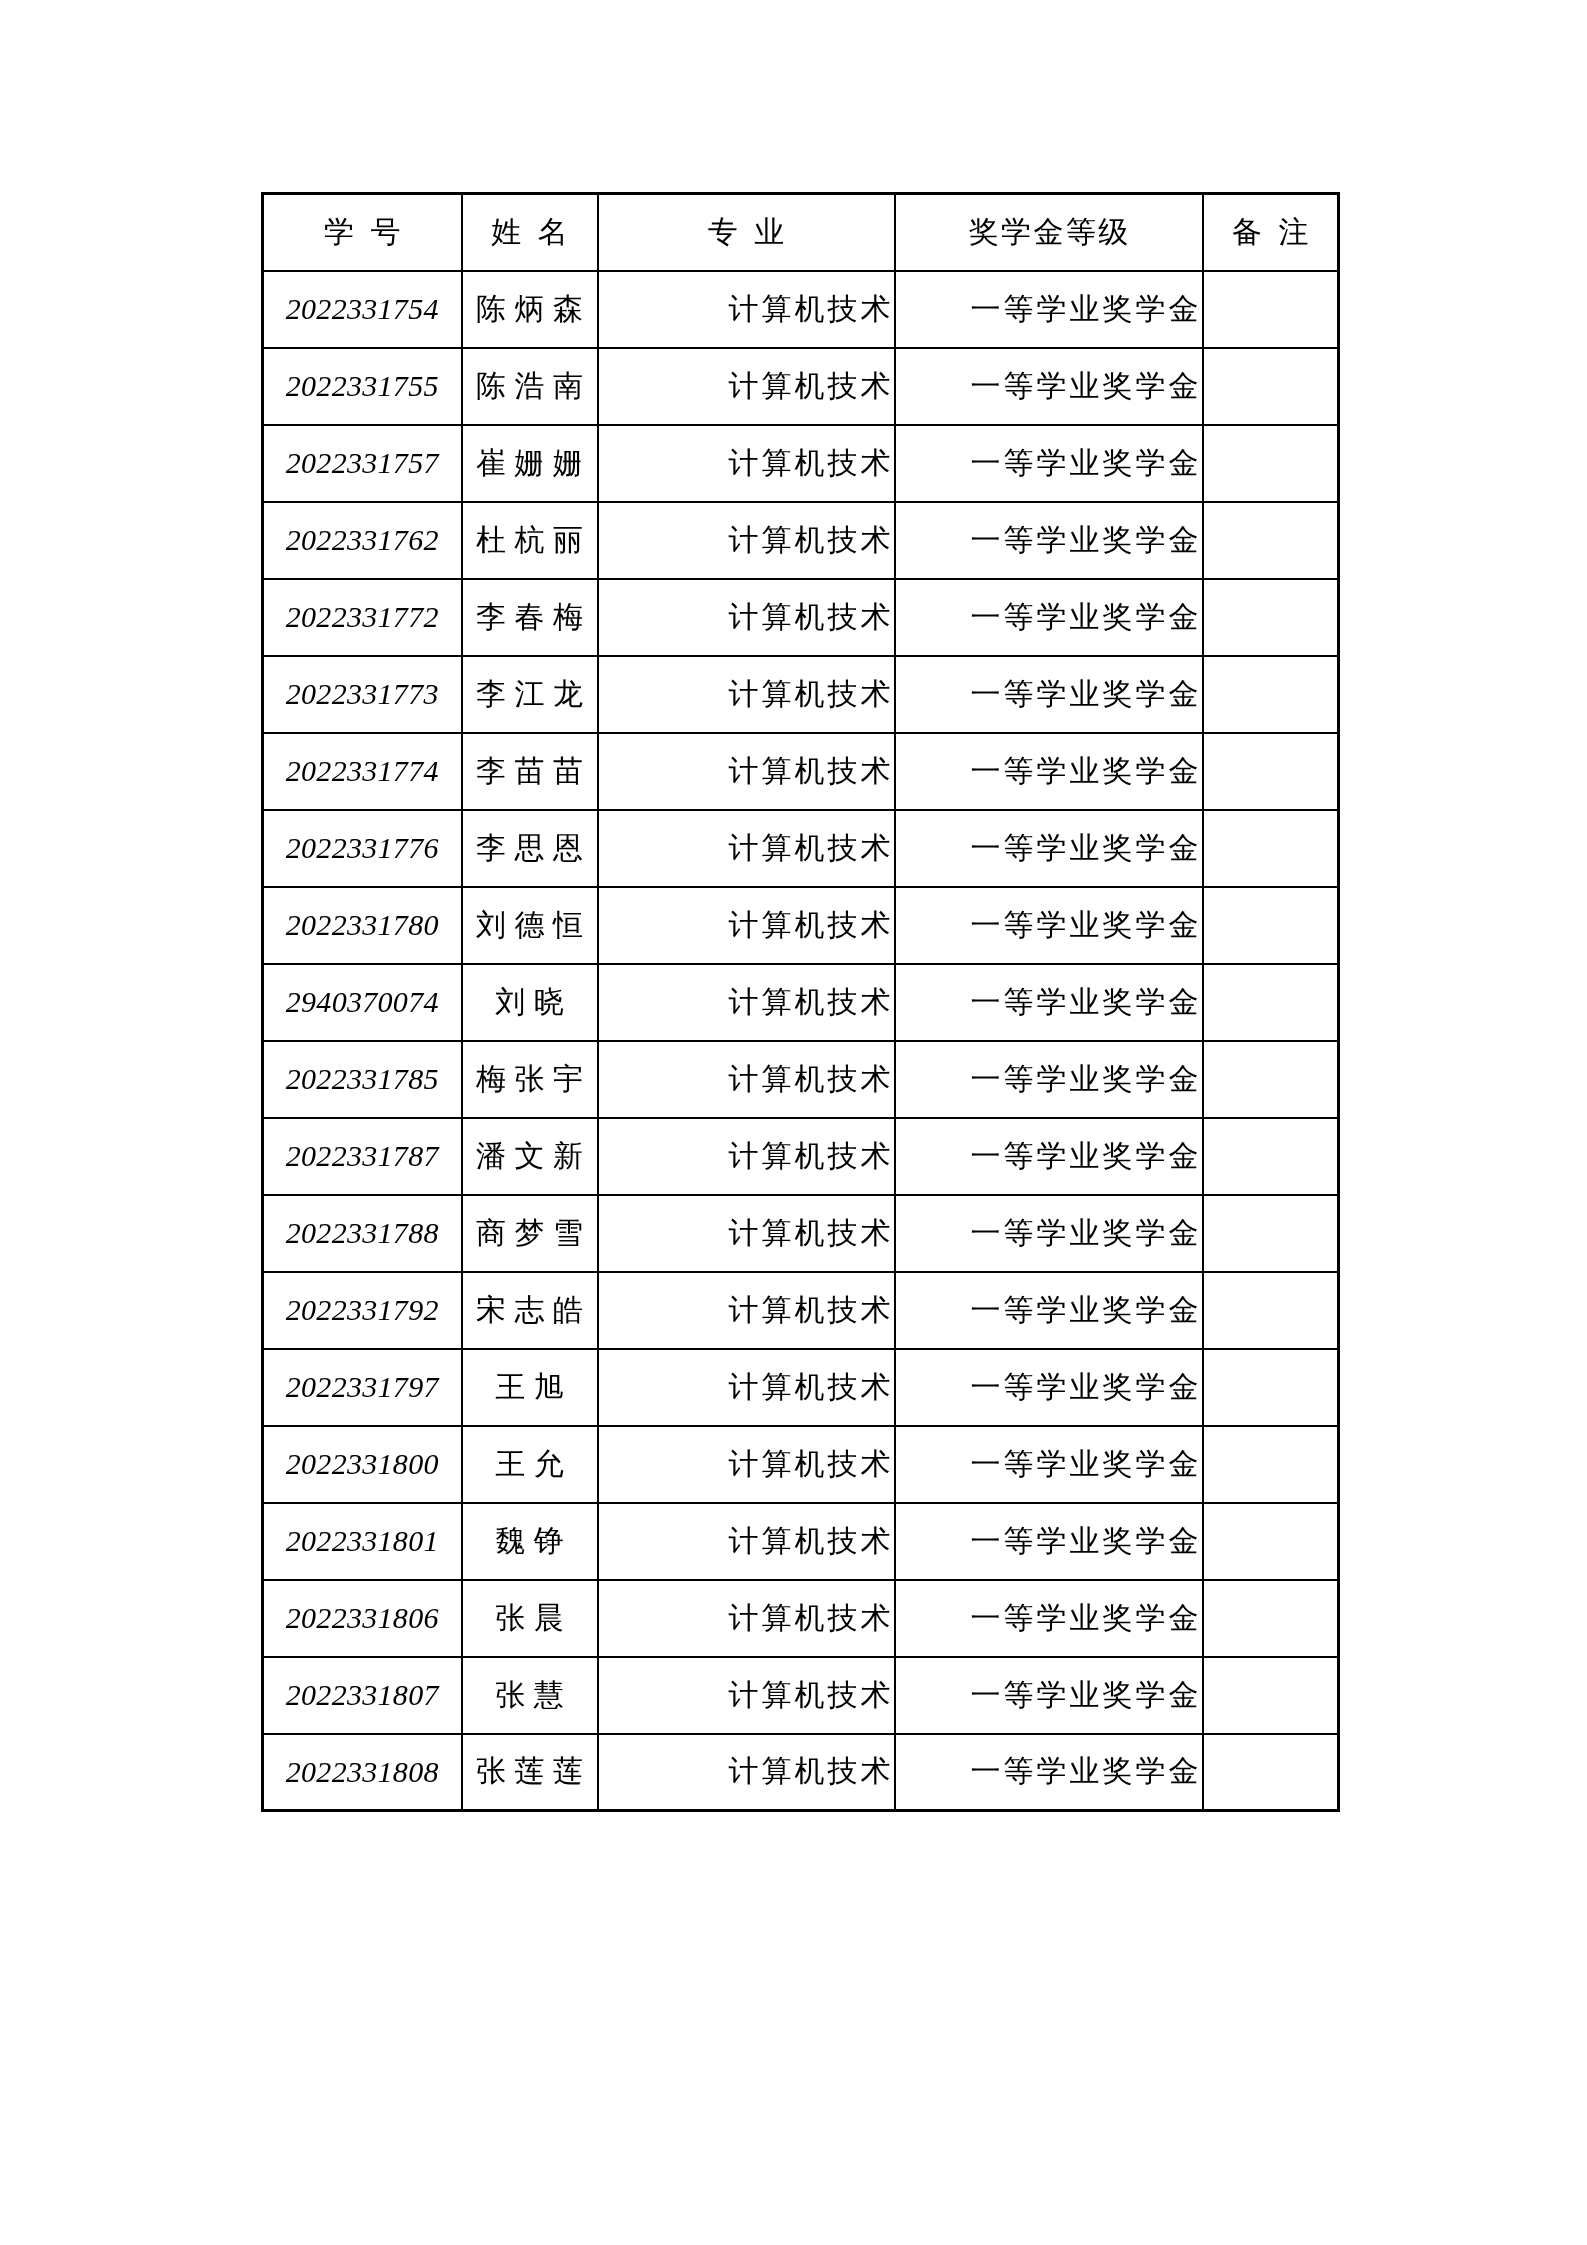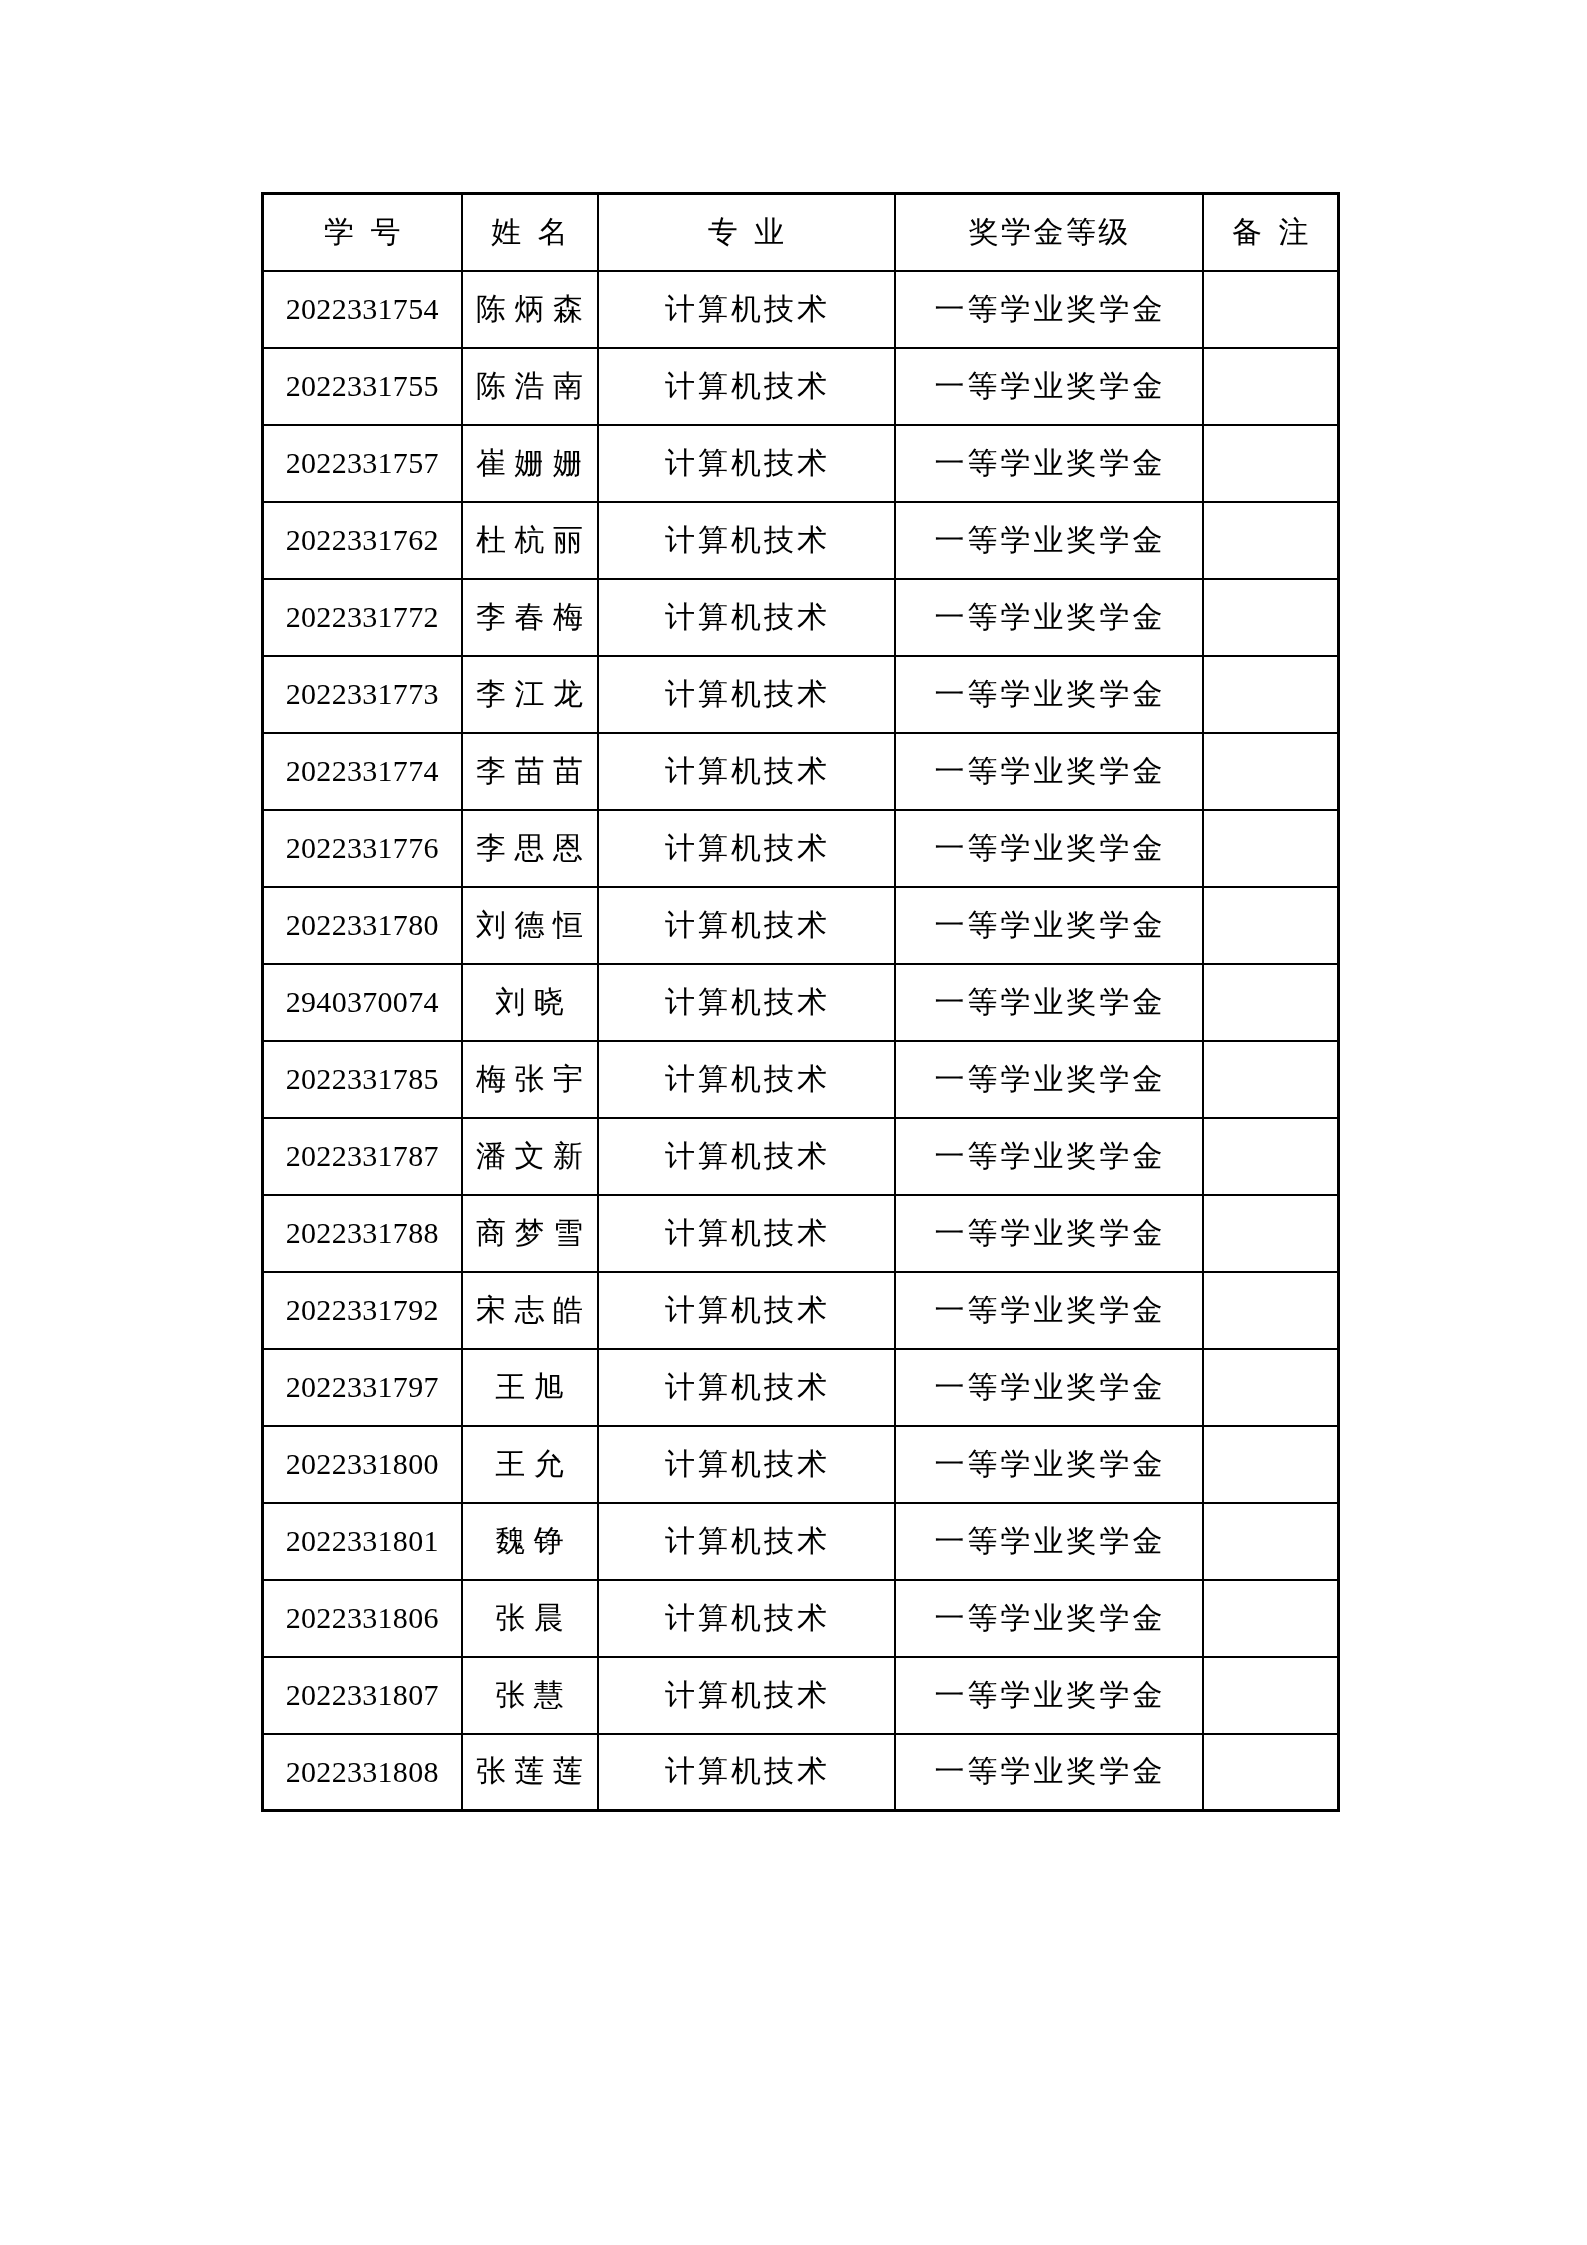--- a/index.html
+++ b/index.html
@@ -56,23 +56,25 @@
     padding-left: 0.08em;
   }
   td.name-cell {
     letter-spacing: 0.28em;
     padding-left: 0.28em;
   }
   td.major-cell,
   td.scholarship-cell {
     letter-spacing: 0.10em;
     padding-left: 0.10em;
+    text-align: right;
   }
   td.id-cell {
     letter-spacing: 0.01em;
+    font-style: italic;
   }
 </style>
 </head>
 <body>
 
 <div class="page">
   <table class="scholarship">
     <colgroup>
       <col class="c0">
       <col class="c1">

